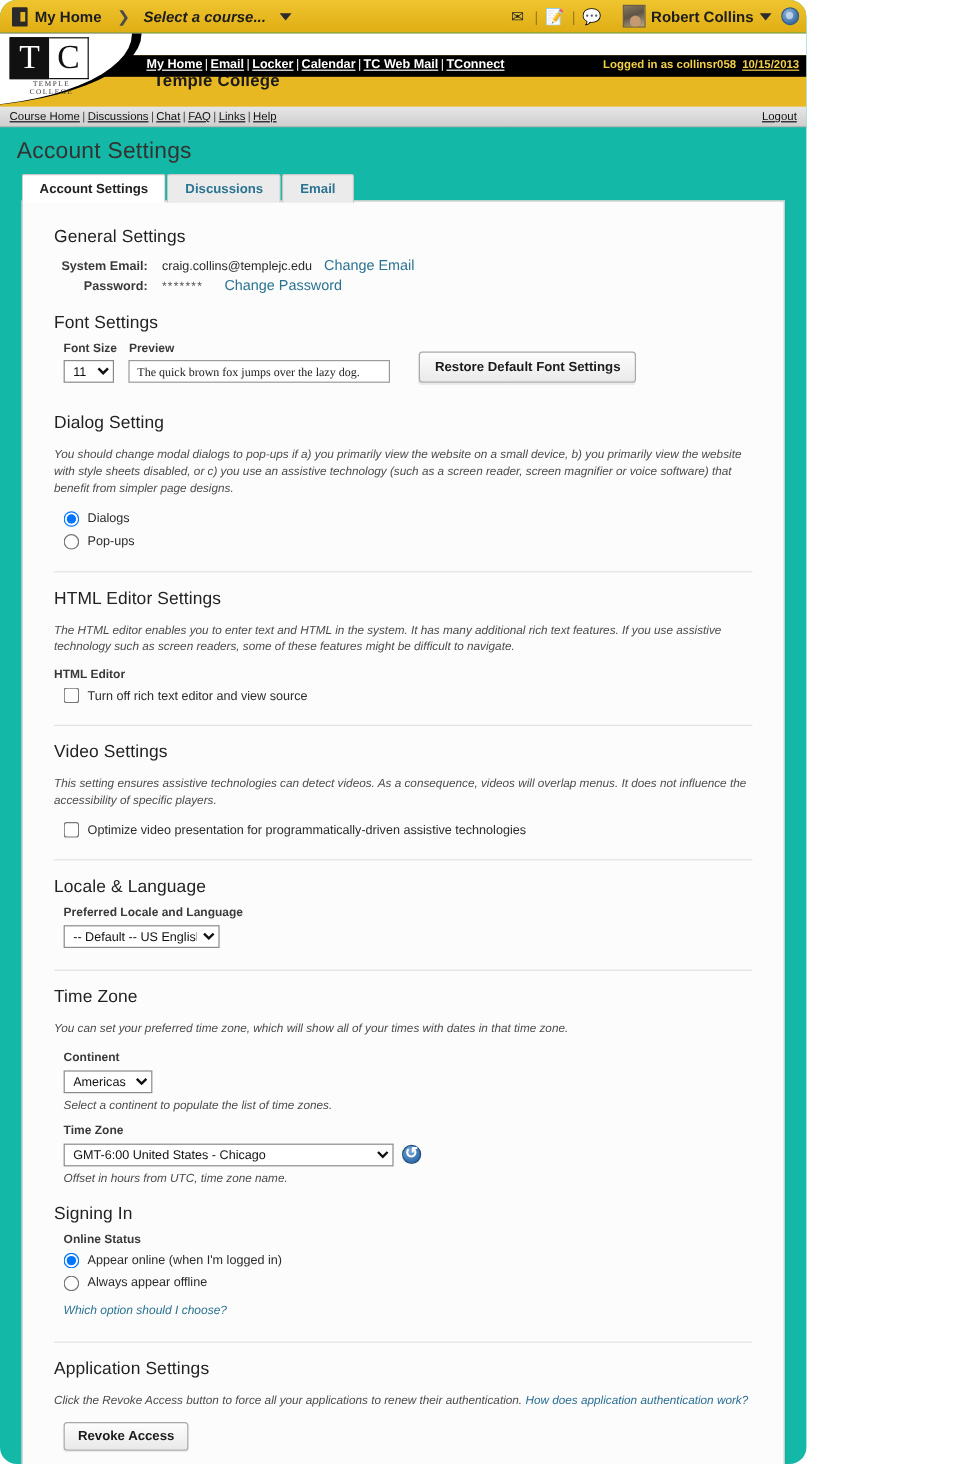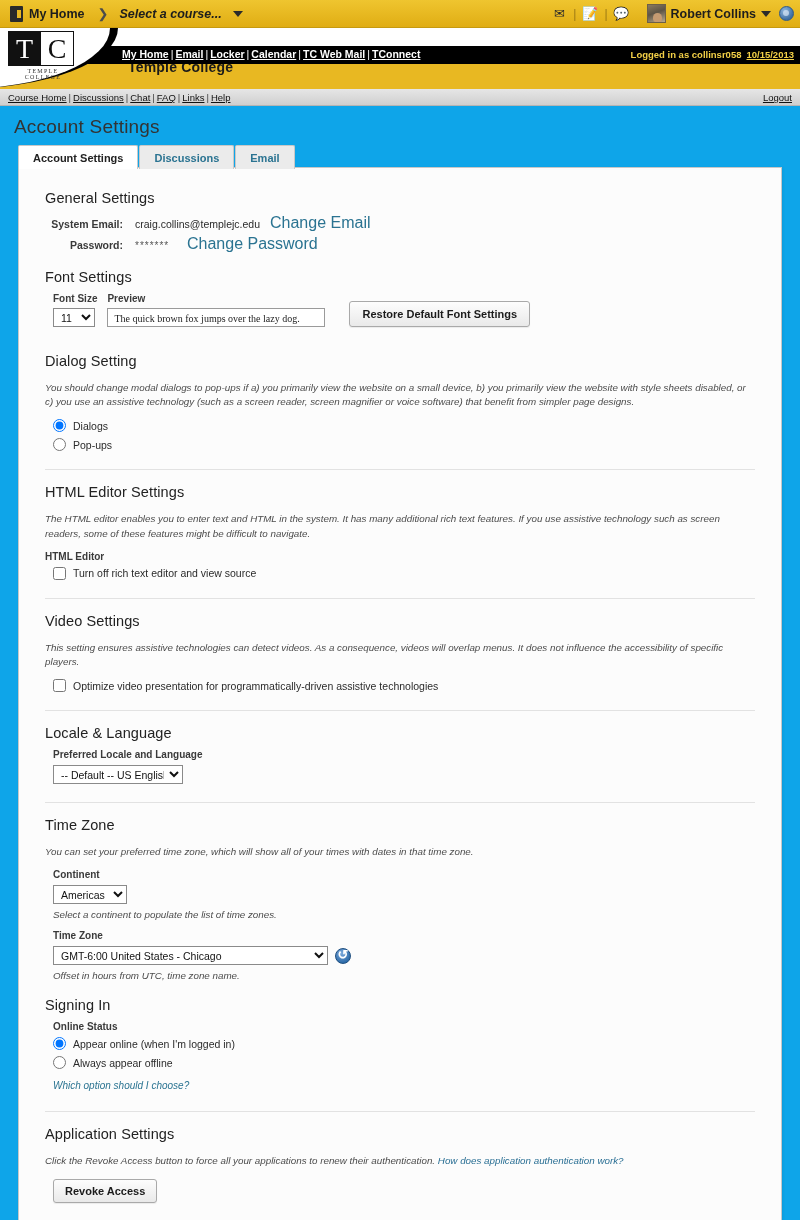--- a/index.html
+++ b/index.html
@@ -4,21 +4,21 @@
 <title>Account Settings</title>
 <style>
   * { box-sizing: border-box; }
   html, body {
     margin: 0; padding: 0;
     width: 800px; height: 1220px;
     background: #ffffff;
     font-family: "Liberation Sans", sans-serif;
     -webkit-font-smoothing: antialiased;
   }
-  .page { position: relative; width: 800px; height: 1220px; overflow: hidden; background:#0ea5e9; }
+  .page { position: relative; width: 672px; height: 1220px; overflow: hidden; background:#14b8a6;border-radius:14px; }
 
   
   .topbar {
     position: relative;
     height: 28px;
     background: #e8b822;
     background: linear-gradient(#efc52f, #e0ad14);
     display: flex; align-items: center;
     padding: 0 6px 0 10px;
     border-bottom: 1px solid #c69a10;
@@ -186,21 +186,21 @@
   }
   .desc a { color:#2a6f94; font-style: italic; text-decoration: none; }
   .sublabel { font-size: 10px; font-weight: 700; color:#3a3a3a; margin: 2px 0 5px 0; }
   .note { font-size: 9.8px; color:#4c4c4c; font-style: italic; margin: 5px 0 10px 0; }
 
   
   .gs-row { display:flex; align-items: baseline; font-size: 10.5px; margin-bottom: 3px; }
   .gs-label { width: 90px; text-align: right; font-weight: 700; color:#3a3a3a; padding-right: 12px; }
   .gs-val { color:#2a2a2a; min-width: 135px; }
   .gs-val.pw { letter-spacing: 1px; font-size: 10px; color:#555; min-width: 52px;}
-  .link { color:#2a7391; text-decoration: none; font-size:16px; }
+  .link { color:#2a7391; text-decoration: none; font-size:12px; }
 
   
   .fontrow { display:flex; align-items:flex-end; gap: 0; margin-top: 4px; }
   .fcol { margin-right: 10px; }
   .fcol .cap { font-size: 10px; font-weight:700; color:#3a3a3a; margin-bottom: 4px; }
   select.ui {
     font-family:"Liberation Sans", sans-serif;
     font-size: 10.5px; padding: 2px 2px 2px 3px;
     border: 1px solid #8a8a8a; background: #fff; color:#111;
     border-radius: 0; height: 19px;

